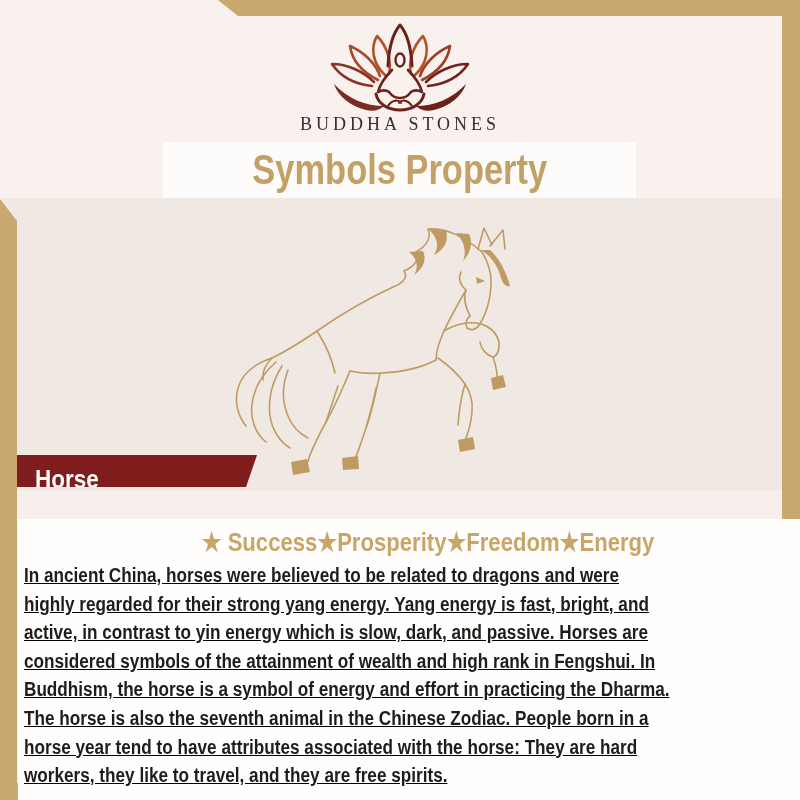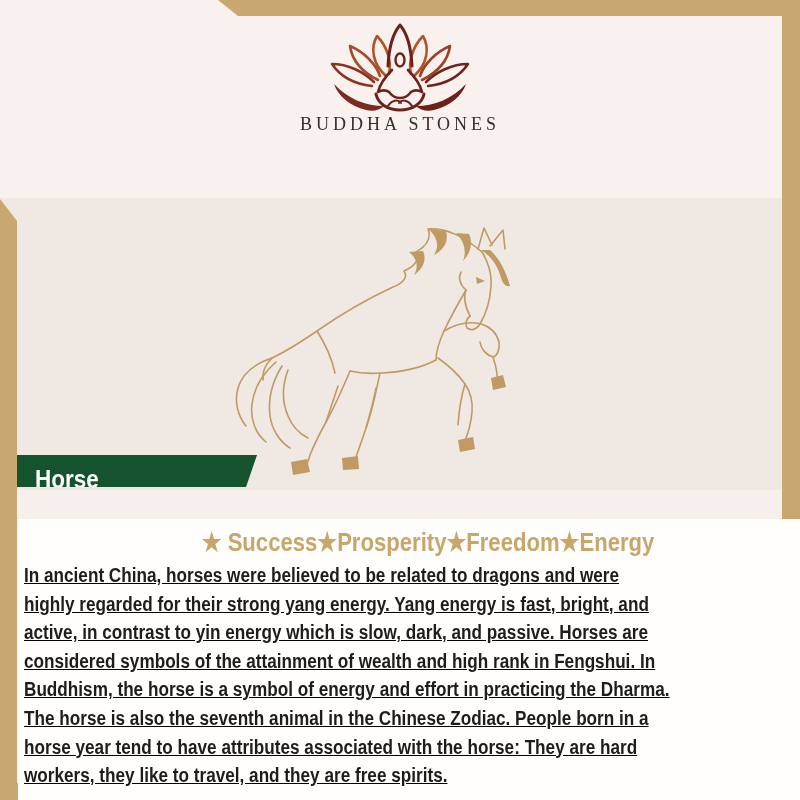--- a/index.html
+++ b/index.html
@@ -29,21 +29,21 @@
     color:#35302d;}
   
   .title-band{position:absolute;left:163px;top:142px;width:473px;height:56px;
     background:#fdfcfa;display:flex;align-items:center;justify-content:center;}
   .title-text{font-weight:bold;font-size:42px;color:#c2a066;white-space:nowrap;
     transform:scaleX(.82);transform-origin:center;letter-spacing:0px;}
   
   .horse-art{position:absolute;left:225px;top:200px;width:355px;height:292px;}
   
   .horse-band{position:absolute;left:17px;top:455px;width:240px;height:49px;
-    background:#14532d;display:flex;align-items:center;
+    background:#7f1d1d;display:flex;align-items:center;
     clip-path:polygon(0 0,240px 0,229px 32px,0 32px);}
   .horse-band span{color:#ffffff;font-weight:bold;font-size:25px;
     padding-left:20px;white-space:nowrap;transform:scaleX(.9);transform-origin:left center;}
   
   .panel{position:absolute;left:18px;top:519px;width:782px;height:287px;background:#fffefc;padding-left:19px;}
   .star-line{margin-top:6px;width:100%;text-align:center;font-weight:bold;font-size:26px;
     color:#c8a569;white-space:nowrap;transform:scaleX(.85);transform-origin:center;line-height:34px;}
   .para{position:absolute;left:6px;top:42px;text-decoration:underline;}
   .para .line{font-weight:bold;font-size:19.5px;line-height:28.6px;color:#1e1d1b;
     white-space:nowrap;transform:scaleX(.88);transform-origin:left center;}
@@ -83,20 +83,23 @@
     <path d="M70,50 C64,56 58,64 56,72 C60,70 64,70 67,72" stroke="#6b221c" stroke-width="2.6"></path>
     <path d="M86,50 C92,56 98,64 100,72 C96,70 92,70 89,72" stroke="#6b221c" stroke-width="2.6"></path>
     <path d="M67,72 C70,76 74,78 78,78 C82,78 86,76 89,72" stroke="#6b221c" stroke-width="2.4"></path>
 
     <path d="M54,74 C56,84 66,90 78,90 C90,90 100,84 102,74" stroke="#6b221c" stroke-width="3"></path>
     <path d="M66,86 C70,80 76,79 79,83 M77,83 C80,79 86,80 90,86" stroke="#6b221c" stroke-width="2"></path>
   </svg>
 
   <div class="brand">BUDDHA STONES</div>
 
+  <div class="title-band">
+    <span class="title-text">Symbols Property</span>
+  </div>
 
   <svg class="horse-art" viewBox="0 0 355 292" fill="none" stroke="#bf9b63" stroke-width="1.6" stroke-linecap="round" stroke-linejoin="round">
 
     <path d="M257,52 C238,36 222,28 203,29 C207,39 200,47 191,52 C196,60 188,67 179,71 C184,78 176,84 168,87 C140,100 112,117 92,131 C76,142 62,151 47,158"></path>
 
     <path d="M257,52 C263,62 267,74 266,86 C265,102 261,114 255,124"></path>
     <path d="M255,124 C251,130 246,131 242,128 C240,124 241,119 245,116"></path>
     <path d="M245,116 C240,106 238,97 241,90 C235,85 233,78 236,72"></path>
 
     <path d="M253,49 L259,28 L267,45 M265,46 L278,30 L280,49"></path>

